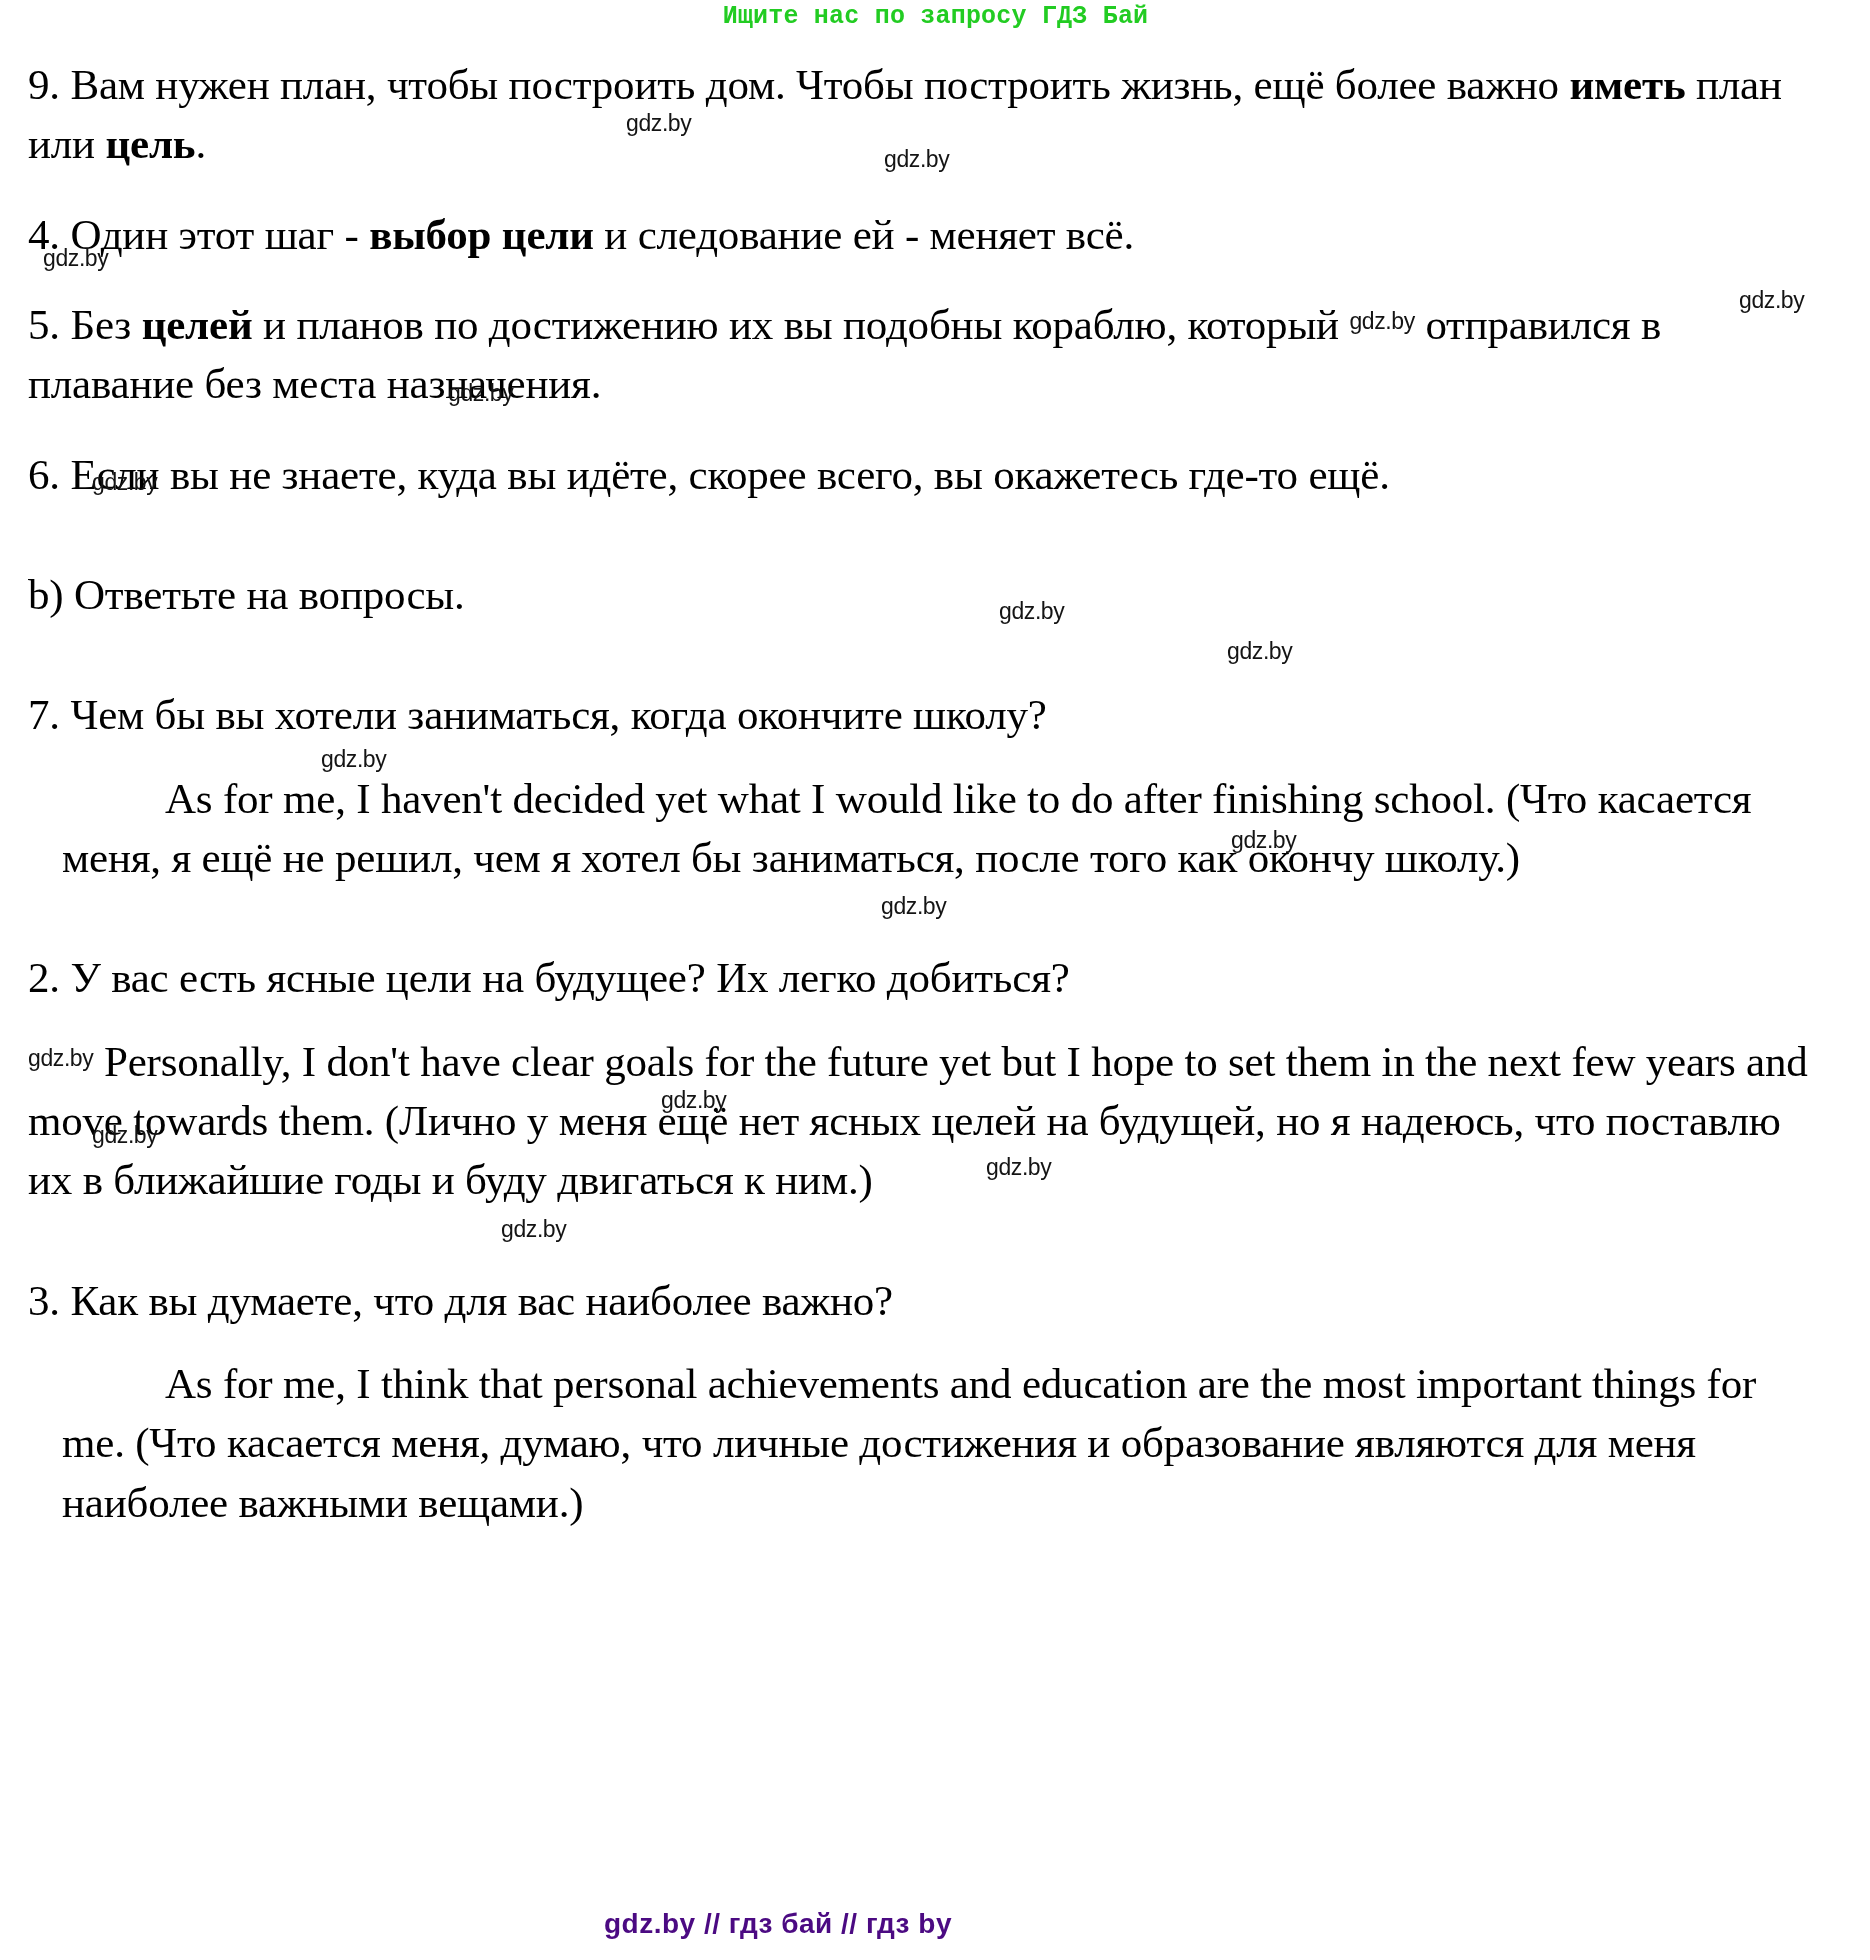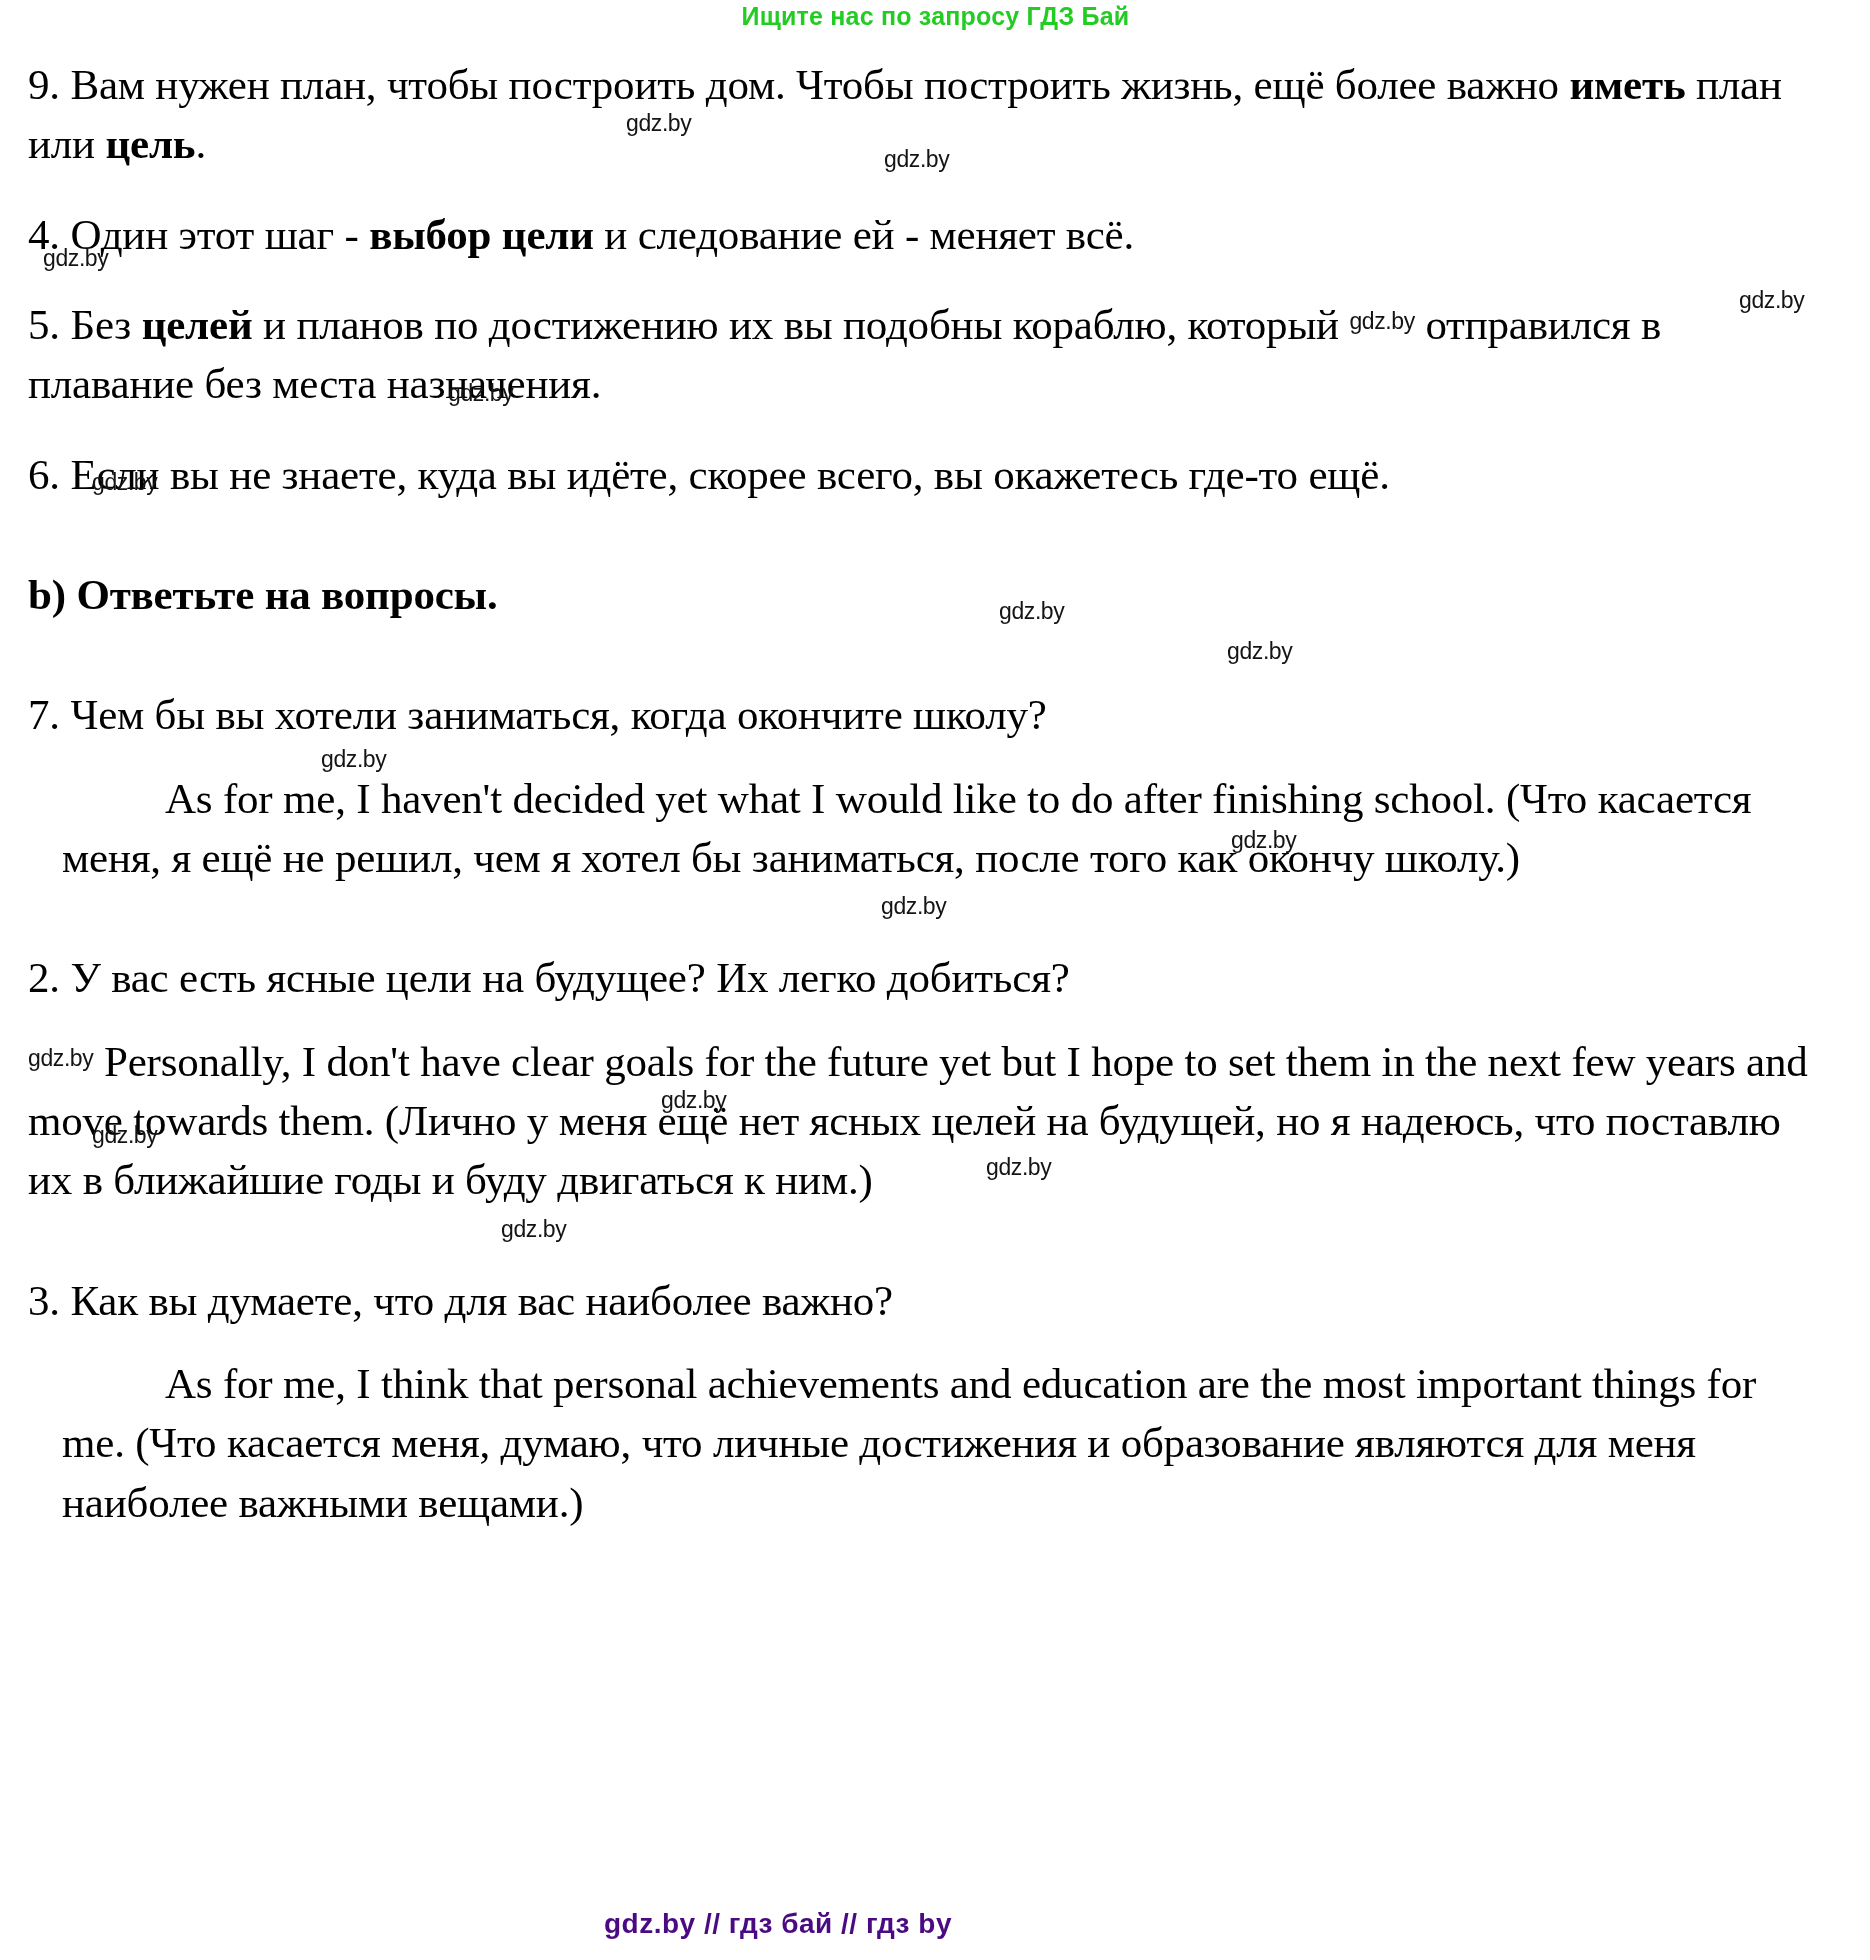--- a/index.html
+++ b/index.html
@@ -17,21 +17,21 @@
   }
 
   
   .promo-header {
     position: absolute;
     top: 1.8px;
     left: 0;
     width: 1871px;
     text-align: center;
     color: #22cc22;
-    font-family: Liberation Sans, sans-serif;
+    font-family: Liberation Mono, monospace;
     font-size: 25px;
     font-weight: bold;
     letter-spacing: 0.2px;
     white-space: nowrap;
   }
 
   
   .content {
     position: absolute;
     top: 55px;
@@ -40,21 +40,21 @@
   }
 
   .para {
     font-size: 43px;
     line-height: 1.38;
     margin: 0 0 31px 0;
     text-align: left;
     letter-spacing: -0.2px;
   }
   .para.heading {
-    font-weight: bold;
+    font-weight: normal;
   }
   .para.tight { margin-bottom: 24px; }
   .para.loose { margin-bottom: 61px; }
   .para.answer { text-indent: 103px; margin-left: 34px; }
   .para b { font-weight: bold; }
 
   
   .wm {
     position: absolute;
     font-family: "Liberation Sans", "DejaVu Sans", sans-serif;

